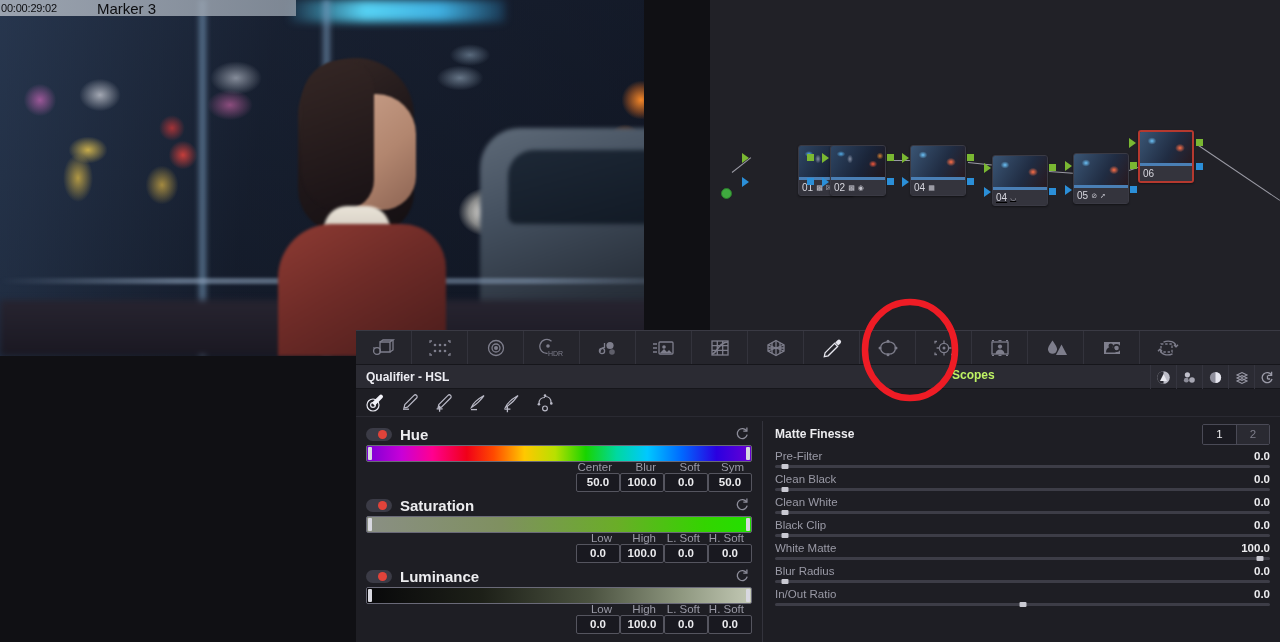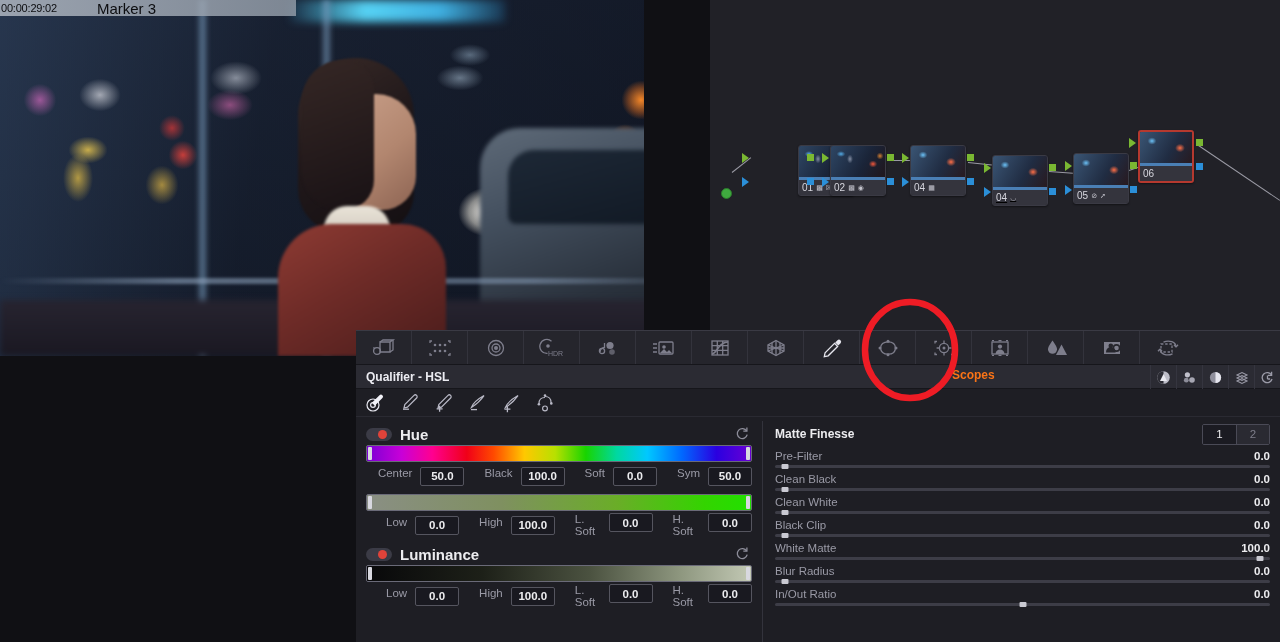--- a/index.html
+++ b/index.html
@@ -200,21 +200,21 @@
   .panel-title { font-size: 12px; font-weight: bold; color: #ececf2; }
   .head-tools {
     position: absolute; right: 0; top: 0; height: 24px; display: flex;
   }
   .head-tool {
     width: 26px; display: flex; align-items: center; justify-content: center;
     border-left: 1px solid #35353f;
   }
   .scopes-label {
     position: absolute; left: 952px; top: 368px;
-    font-size: 12px; font-weight: bold; color: #f97316;
+    font-size: 12px; font-weight: bold; color: #bef264;
   }
 
   .picker-row {
     height: 28px; display: flex; align-items: center;
     padding-left: 8px; gap: 12px; background: #1e1e24;
     border-bottom: 1px solid #2a2a32;
   }
   .picker { width: 22px; display: flex; align-items: center; justify-content: center; }
 
   .body { display: flex; height: 226px; }
@@ -260,21 +260,21 @@
     position: absolute; width: 4px; height: 13px; top: 1px;
     background: #d8d8e0; border-radius: 1px;
   }
   .handle.lo { left: 1px; }
   .handle.hi { right: 1px; }
 
   .fields {
     height: 28px; display: flex; align-items: center;
     justify-content: flex-end; gap: 0;
   }
-  .fld { display: flex; align-items: flex-start; margin-left: 20px; }
+  .fld { display: flex; align-items: flex-end; margin-left: 0; flex-direction: column; }
   .fld-label {
     font-size: 11.5px; color: #9a9aa6; margin-right: 8px;
   }
   .fld-box {
     min-width: 44px; height: 19px; border: 1px solid #55555f;
     border-radius: 2px; background: #191920;
     display: flex; align-items: center; justify-content: center;
     font-size: 11.5px; font-weight: bold; color: #ececeF;
     padding: 0 6px;
   }
@@ -727,35 +727,47 @@
             <div class="grad-hue"></div>
             <div class="handle lo"></div>
             <div class="handle hi"></div>
           </div>
           <div class="fields">
             <div class="fld">
               <span class="fld-label">Center</span>
               <span class="fld-box">50.0</span>
             </div>
             <div class="fld">
-              <span class="fld-label">Black</span>
+              <span class="fld-label">Blur</span>
               <span class="fld-box">100.0</span>
             </div>
             <div class="fld">
               <span class="fld-label">Soft</span>
               <span class="fld-box">0.0</span>
             </div>
             <div class="fld">
               <span class="fld-label">Sym</span>
               <span class="fld-box">50.0</span>
             </div>
           </div>
         </div>
 
         <div class="qgroup">
+          <div class="qhead">
+            <div class="toggle">
+                <i></i>
+              </div>
+            <span class="qname">Saturation</span>
+            <svg class="reset-ico" width="15" height="15" viewBox="0 0 15 15">
+              <g stroke="#8d8d9a" fill="none" stroke-width="1.3">
+                  <path d="M11.6 5 A5 5 0 1 0 12.2 8.7"></path>
+                  <path d="M11.9 1.6 v3.6 h-3.6"></path>
+                </g>
+              </svg>
+          </div>
           <div class="gradbar">
             <div class="grad-sat"></div>
             <div class="handle lo"></div>
             <div class="handle hi"></div>
           </div>
           <div class="fields">
             <div class="fld">
               <span class="fld-label">Low</span>
               <span class="fld-box">0.0</span>
             </div>

